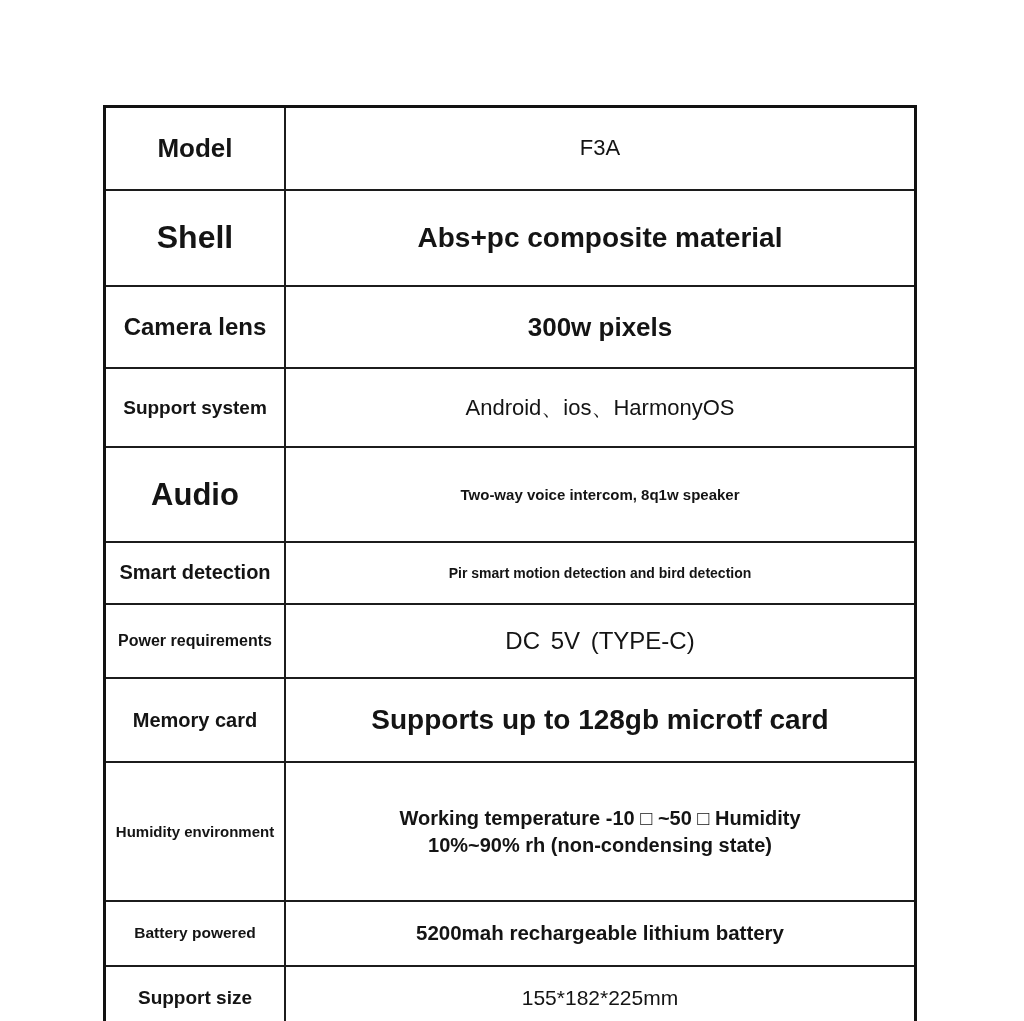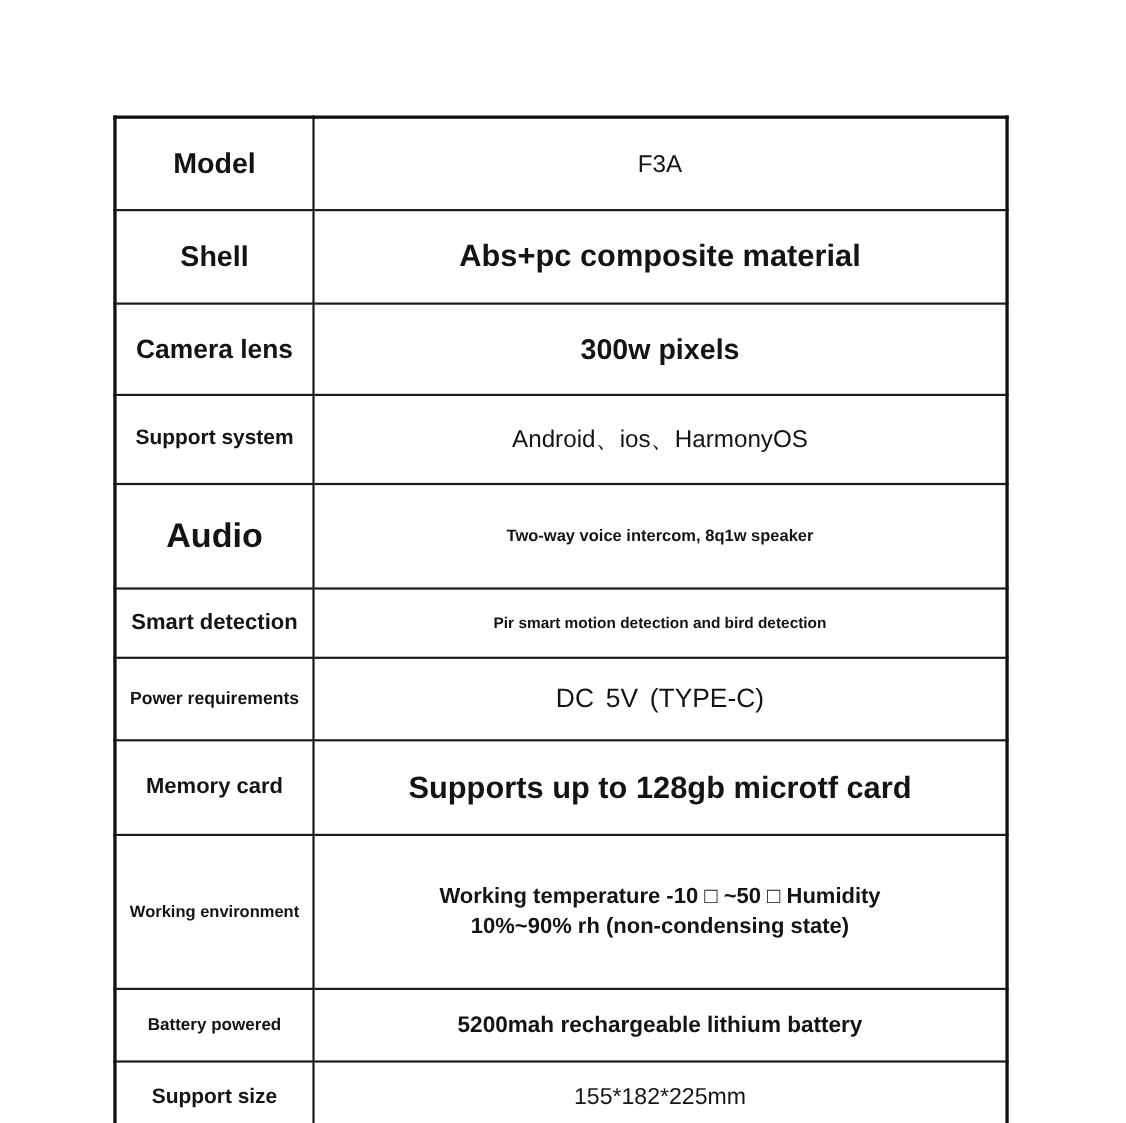--- a/index.html
+++ b/index.html
@@ -39,21 +39,21 @@
     overflow: hidden;
     background: #ffffff;
   }
   td.label-cell { width: 170px; font-weight: bold; }
   td.value-cell { }
 
   
   .r0 .label-cell { font-size: 26px; }
   .r0 .value-cell { font-size: 22px; font-weight: normal; }
 
-  .r1 .label-cell { font-size: 26px; border-radius: 24px; }
+  .r1 .label-cell { font-size: 32px; border-radius: 24px; }
   .r1 .value-cell { font-size: 28px; font-weight: bold; }
 
   .r2 .label-cell { font-size: 24px; }
   .r2 .value-cell { font-size: 26px; font-weight: bold; }
 
   .r3 .label-cell { font-size: 19px; }
   .r3 .value-cell { font-size: 22px; font-weight: normal; }
 
   .r4 .label-cell { font-size: 31px; }
   .r4 .value-cell { font-size: 15px; font-weight: bold; }
@@ -109,21 +109,21 @@
         </tr>
         <tr class="r6">
           <td class="label-cell">Power requirements</td>
           <td class="value-cell">DC 5V (TYPE-C)</td>
         </tr>
         <tr class="r7">
           <td class="label-cell">Memory card</td>
           <td class="value-cell">Supports up to 128gb microtf card</td>
         </tr>
         <tr class="r8">
-          <td class="label-cell">Working environment</td>
+          <td class="label-cell">Humidity environment</td>
           <td class="value-cell">
             <div>Working temperature -10 □ ~50 □ Humidity</div>
             <div>10%~90% rh (non-condensing state)</div>
           </td>
         </tr>
         <tr class="r9">
           <td class="label-cell">Battery powered</td>
           <td class="value-cell">5200mah rechargeable lithium battery</td>
         </tr>
         <tr class="r10">

